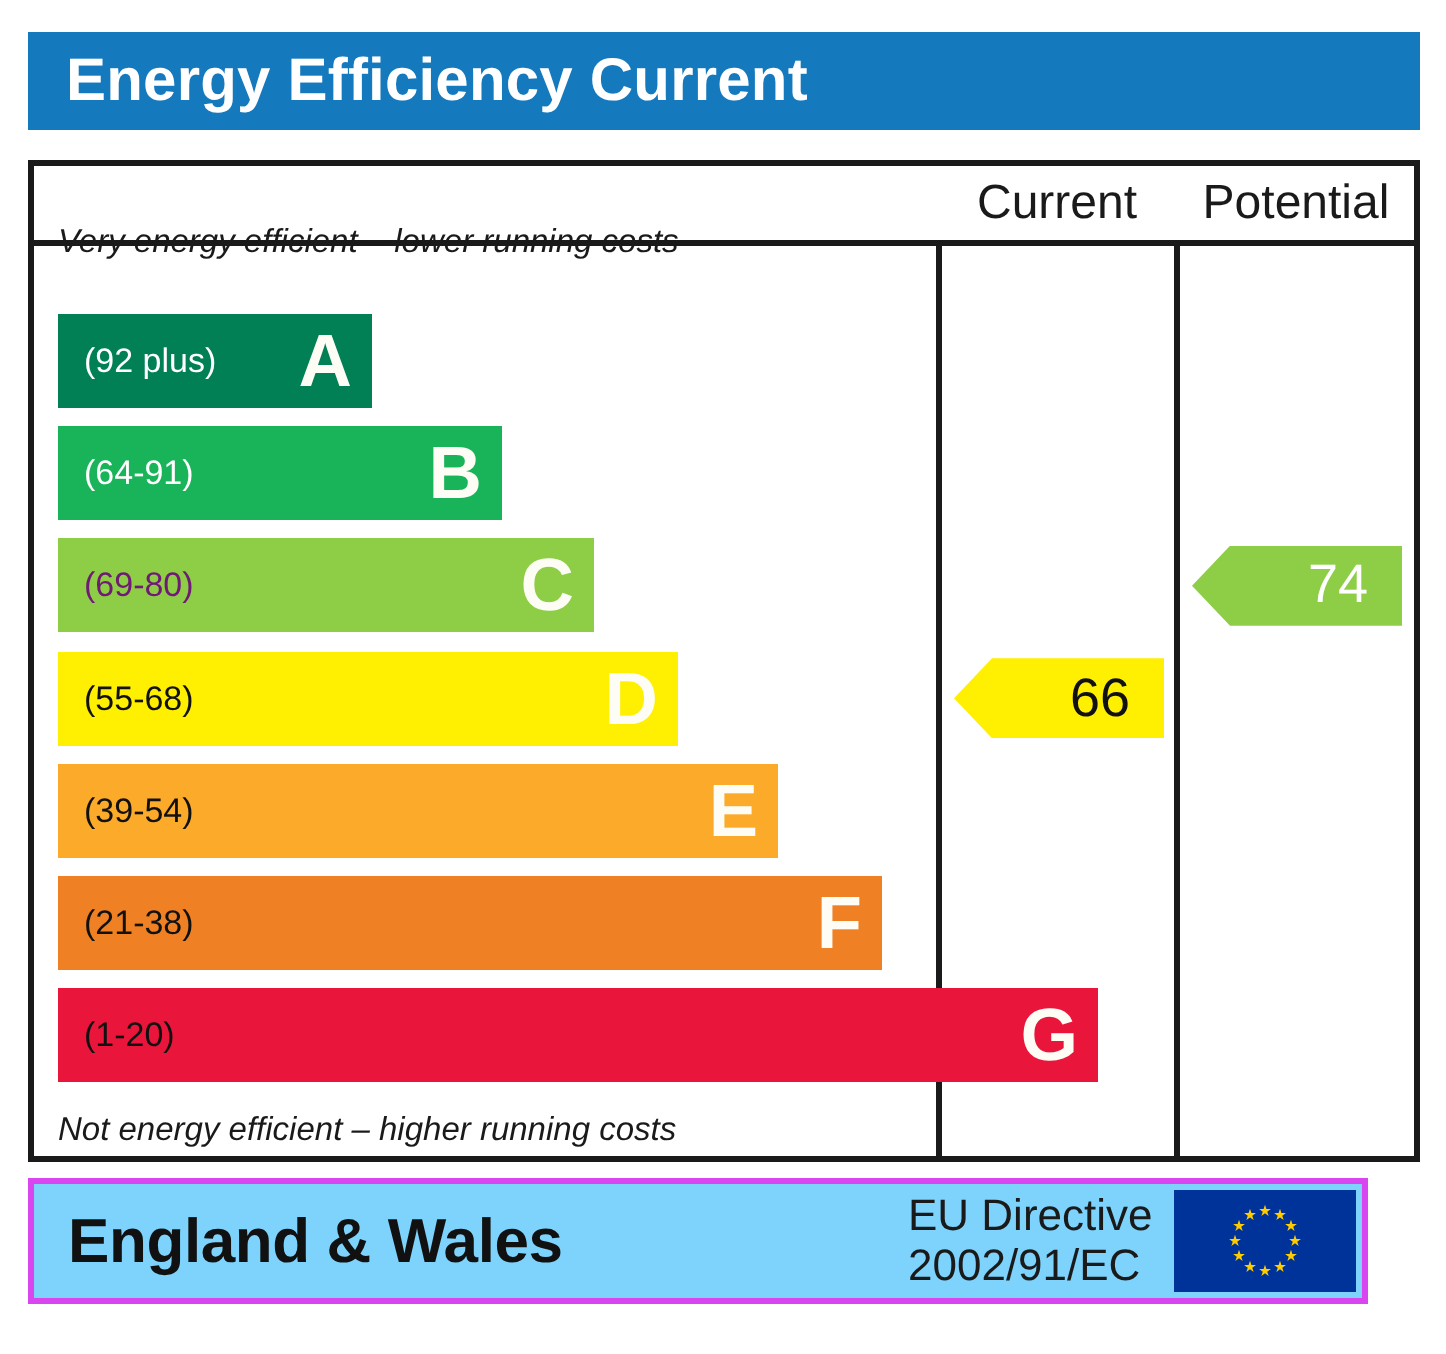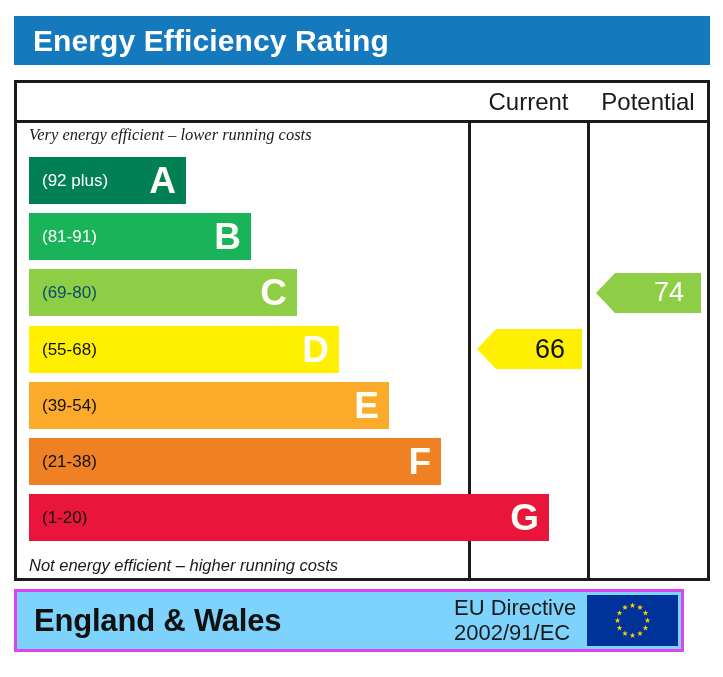--- a/index.html
+++ b/index.html
@@ -95,21 +95,21 @@
     left: 12px;
     width: 430px;
     height: 28px;
     display: flex;
     align-items: center;
     font-size: 16.5px;
     font-style: italic;
     color: #1a1a1a;
     white-space: nowrap;
   }
-  .caption-top { top: 38px; font-family: Liberation Serif, serif; }
+  .caption-top { top: 24px; }
   .caption-bottom { top: 468px; }
 
   
   .bands {
     position: absolute;
     left: 0;
     top: 74px;
     width: 451px;
     height: 394px;
   }
@@ -205,21 +205,21 @@
     background: #003399;
   }
   .eu-flag svg { display: block; width: 100%; height: 100%; }
 </style>
 </head>
 <body>
 
 <div id="epc">
 
   <div class="banner">
-    <span class="banner-text">Energy Efficiency Rating</span>
+    <span class="banner-text">Energy Efficiency Current</span>
   </div>
 
   <div class="table">
 
     <div class="head-row">
       <div class="head-cell head-current">Current</div>
       <div class="head-cell head-potential">Potential</div>
     </div>
 
     <div class="vline vline-1"></div>
@@ -227,25 +227,25 @@
 
     <div class="caption caption-top">Very energy efficient – lower running costs</div>
     <div class="caption caption-bottom">Not energy efficient – higher running costs</div>
 
     <div class="bands" id="bands-container">
         <div class="band" style="top: 0px; width: 157px; background: rgb(0, 128, 84);">
           <span class="band-range" style="color: rgb(255, 255, 255);">(92 plus)</span>
           <span class="band-letter">A</span>
         </div>
         <div class="band" style="top: 56.2px; width: 222px; background: rgb(25, 180, 89);">
-          <span class="band-range" style="color: rgb(255, 255, 255);">(81-91)</span>
+          <span class="band-range" style="color: rgb(255, 255, 255);">(64-91)</span>
           <span class="band-letter">B</span>
         </div>
         <div class="band" style="top: 112.4px; width: 268px; background: rgb(141, 206, 70);">
-          <span class="band-range" style="color: #0c4a6e;">(69-80)</span>
+          <span class="band-range" style="color: #701a75;">(69-80)</span>
           <span class="band-letter">C</span>
         </div>
         <div class="band" style="top: 168.6px; width: 310px; background: rgb(255, 239, 0);">
           <span class="band-range" style="color: rgb(17, 17, 17);">(55-68)</span>
           <span class="band-letter">D</span>
         </div>
         <div class="band" style="top: 224.8px; width: 360px; background: rgb(252, 170, 41);">
           <span class="band-range" style="color: rgb(17, 17, 17);">(39-54)</span>
           <span class="band-letter">E</span>
         </div>

